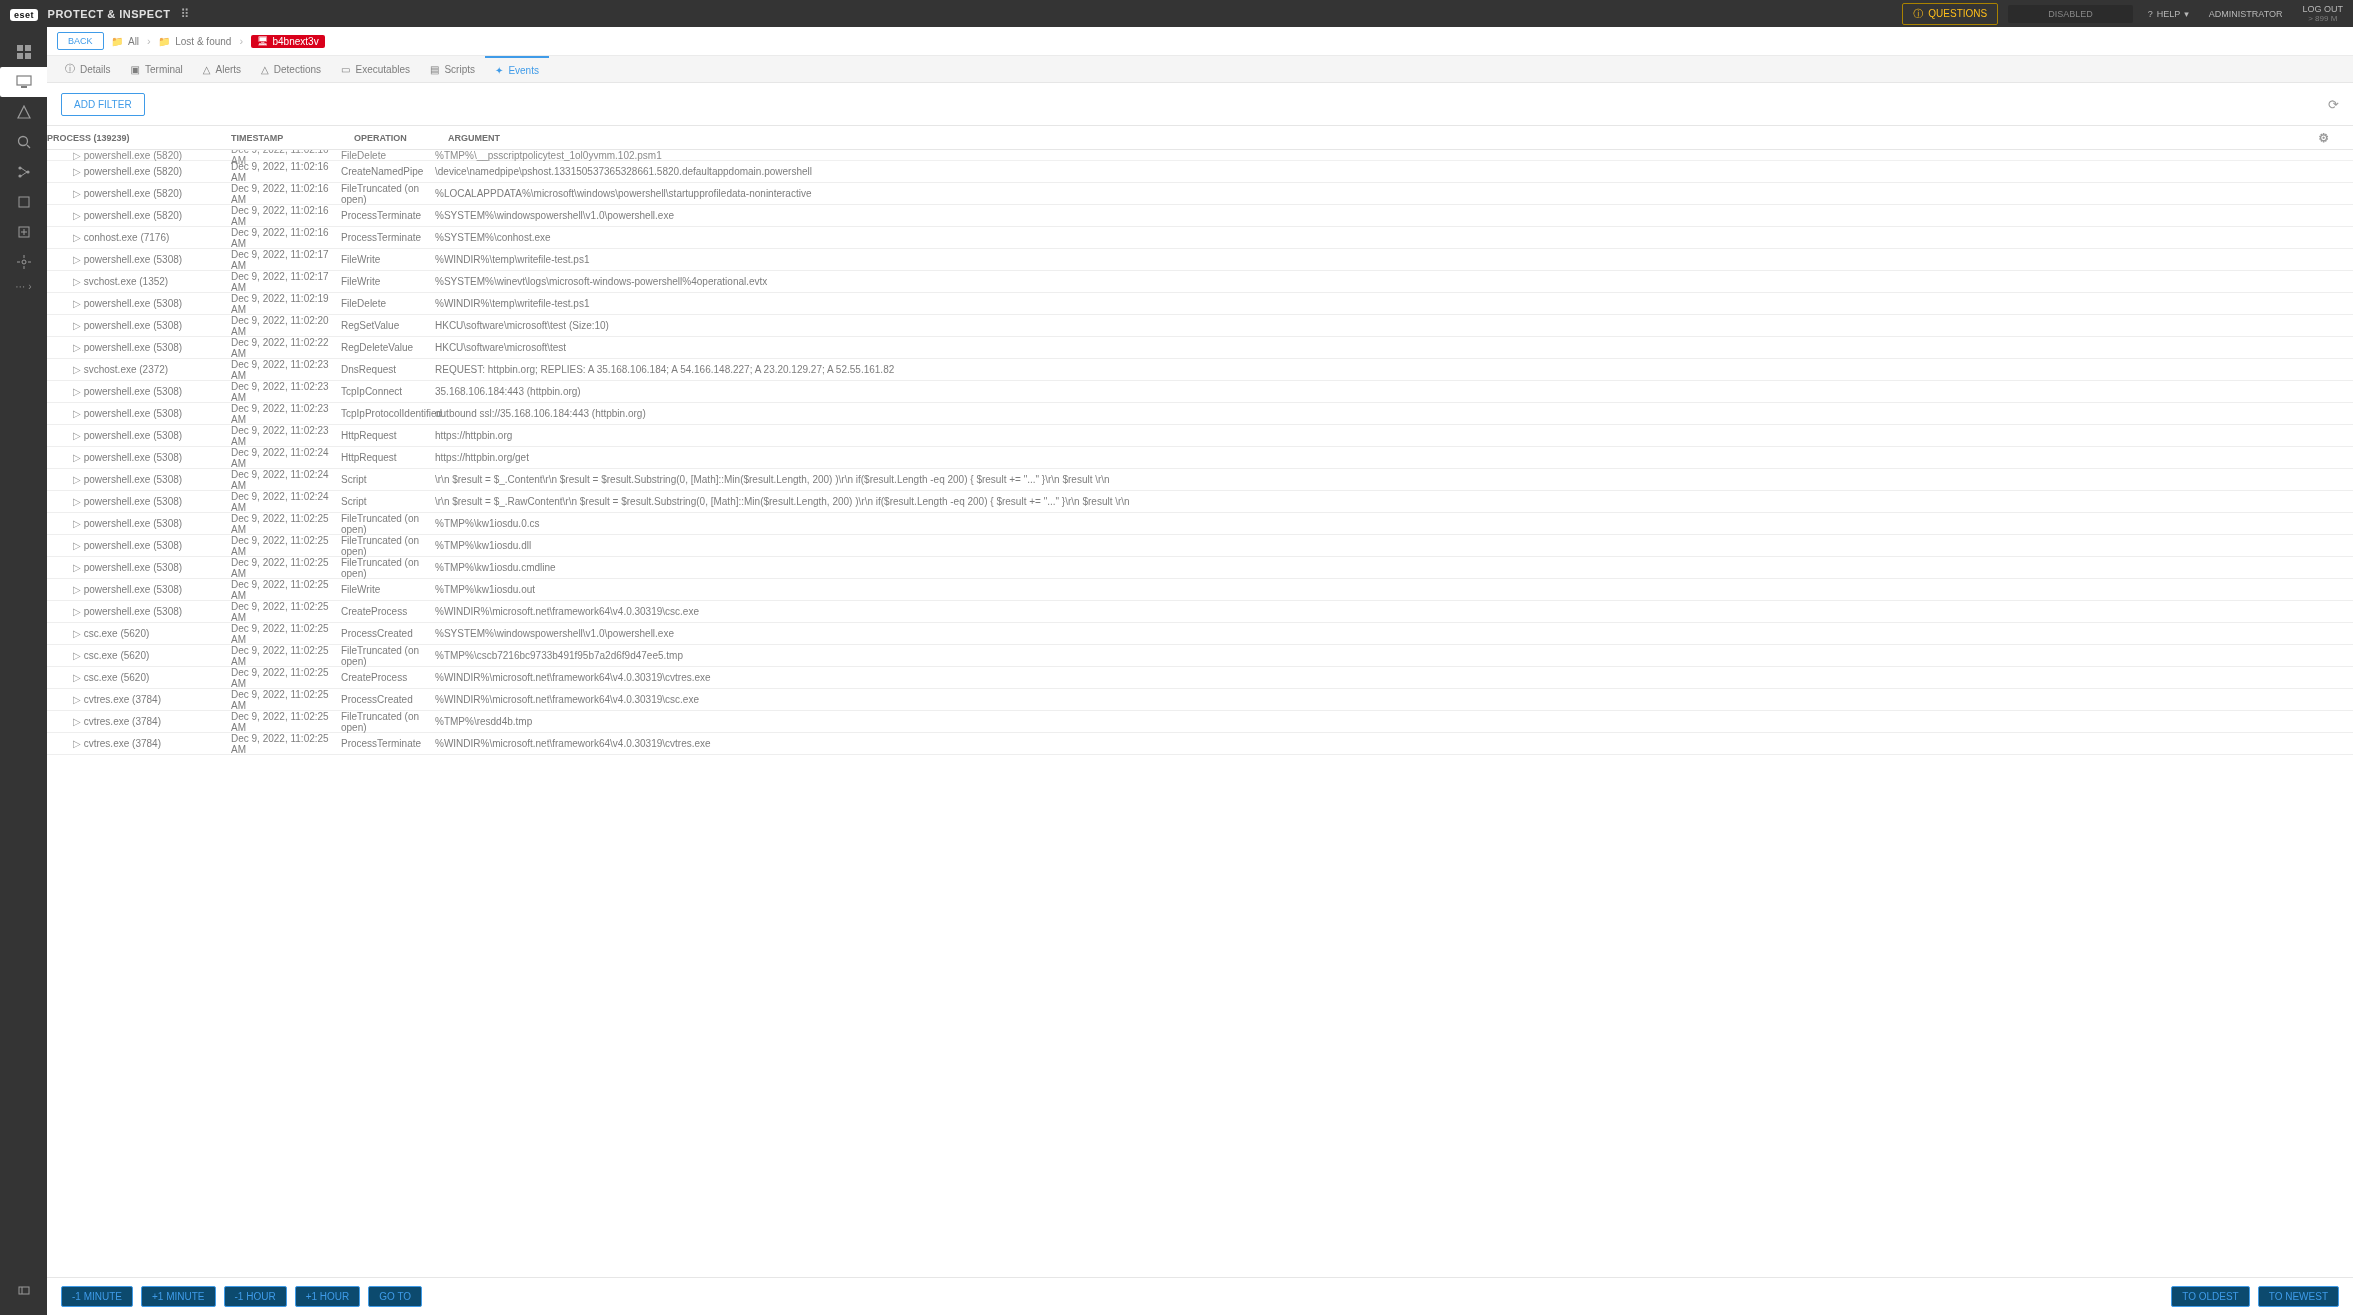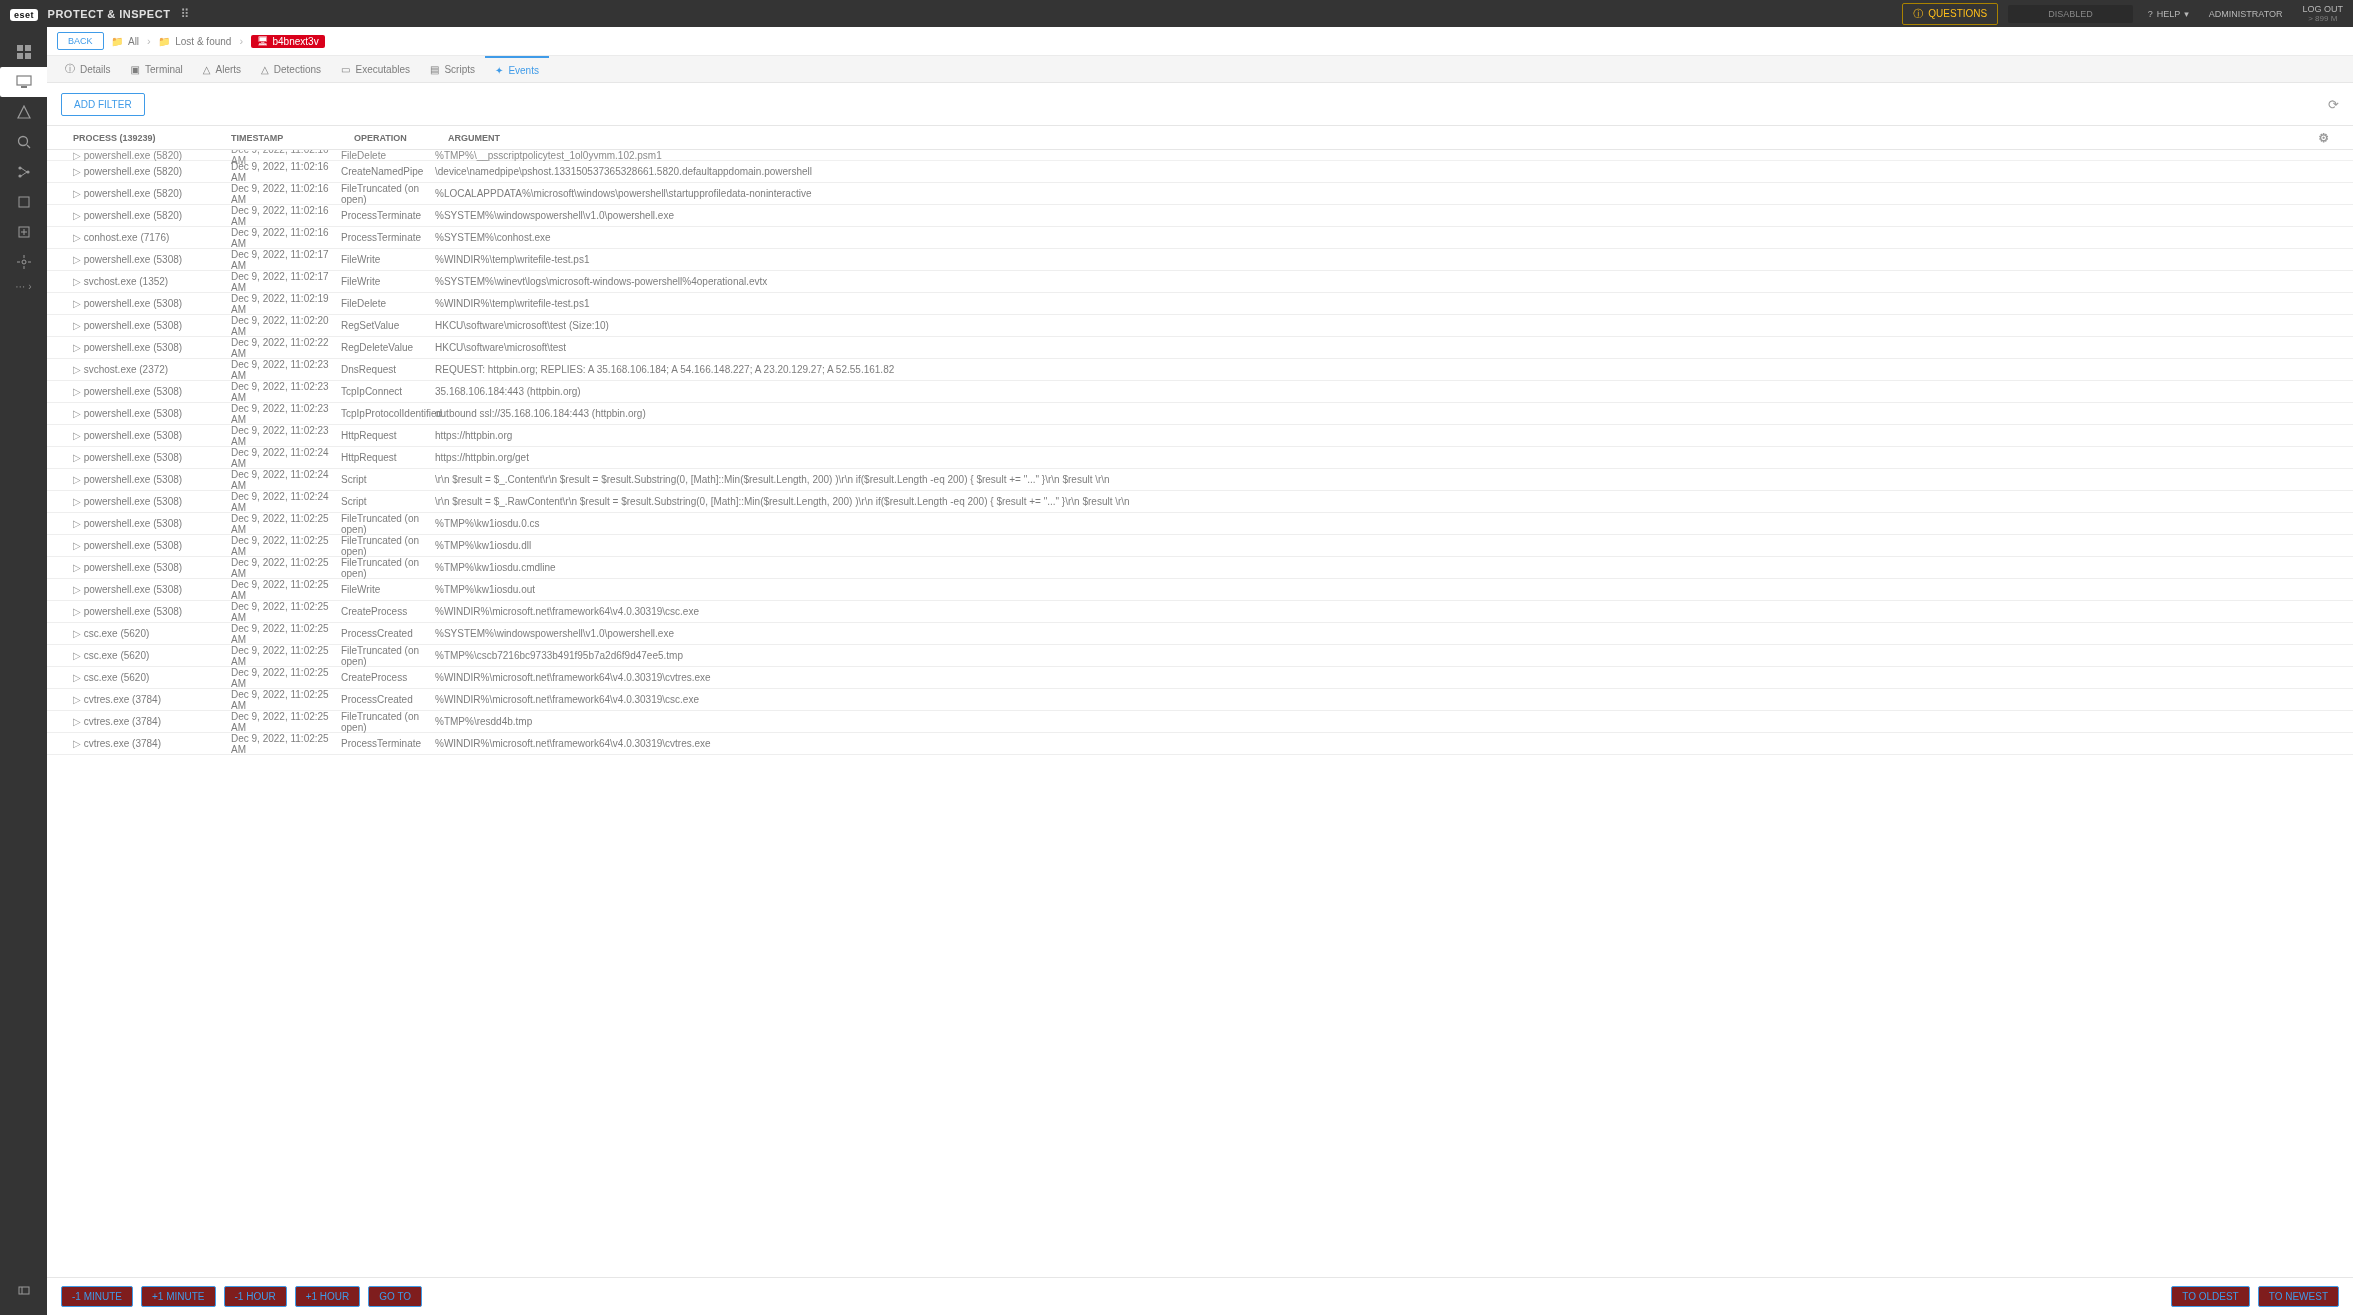--- a/index.html
+++ b/index.html
@@ -193,21 +193,21 @@
     height:25px;
     border-top:1px solid #e6e6e6;
     border-bottom:1px solid #e6e6e6;
     display:flex;
     align-items:center;
     font-size:9px;
     font-weight:700;
     color:#6f6f6f;
     position:relative;
   }
-  .thead .c-proc { width:184px; padding-left:26px; }
+  .thead .c-proc { width:184px; }
   .thead .c-ts   { width:123px; }
   .thead .c-op   { width:94px; }
   .thead .c-arg  { flex:1; }
   .thead .gear {
     position:absolute; right:24px;
     cursor:pointer;
     color:#9a9a9a;
     font-size:12px;
   }
 
@@ -240,21 +240,21 @@
     border-top:1px solid #e6e6e6;
     background:#fff;
     display:flex;
     align-items:center;
     padding:0 14px;
     gap:8px;
   }
   .fbtn {
     border:1px solid #3f9be8;
     color:#3f9be8;
-    background:#7f1d1d;
+    background:#0c4a6e;
     padding:4px 10px;
     font-size:10px;
     border-radius:2px;
     cursor:pointer;
   }
   .footer .spacer { flex:1; }
 
   
 </style>
 </head>

